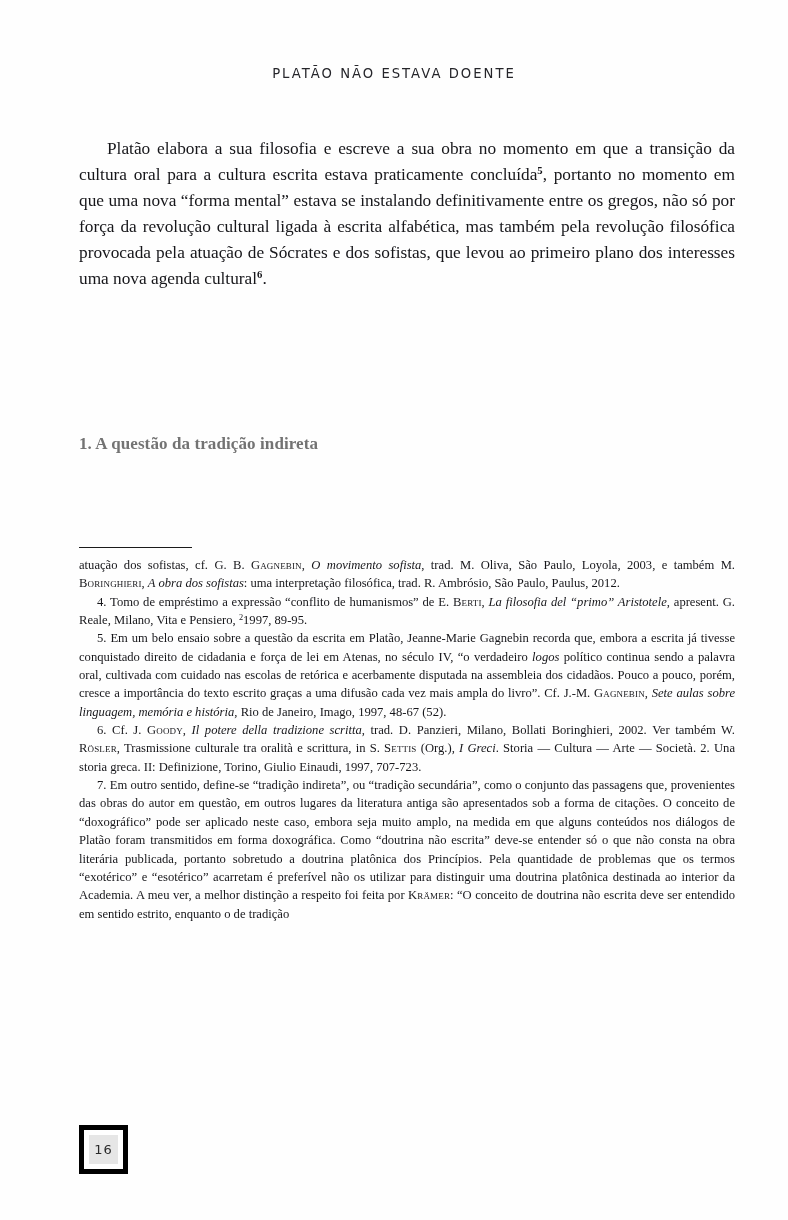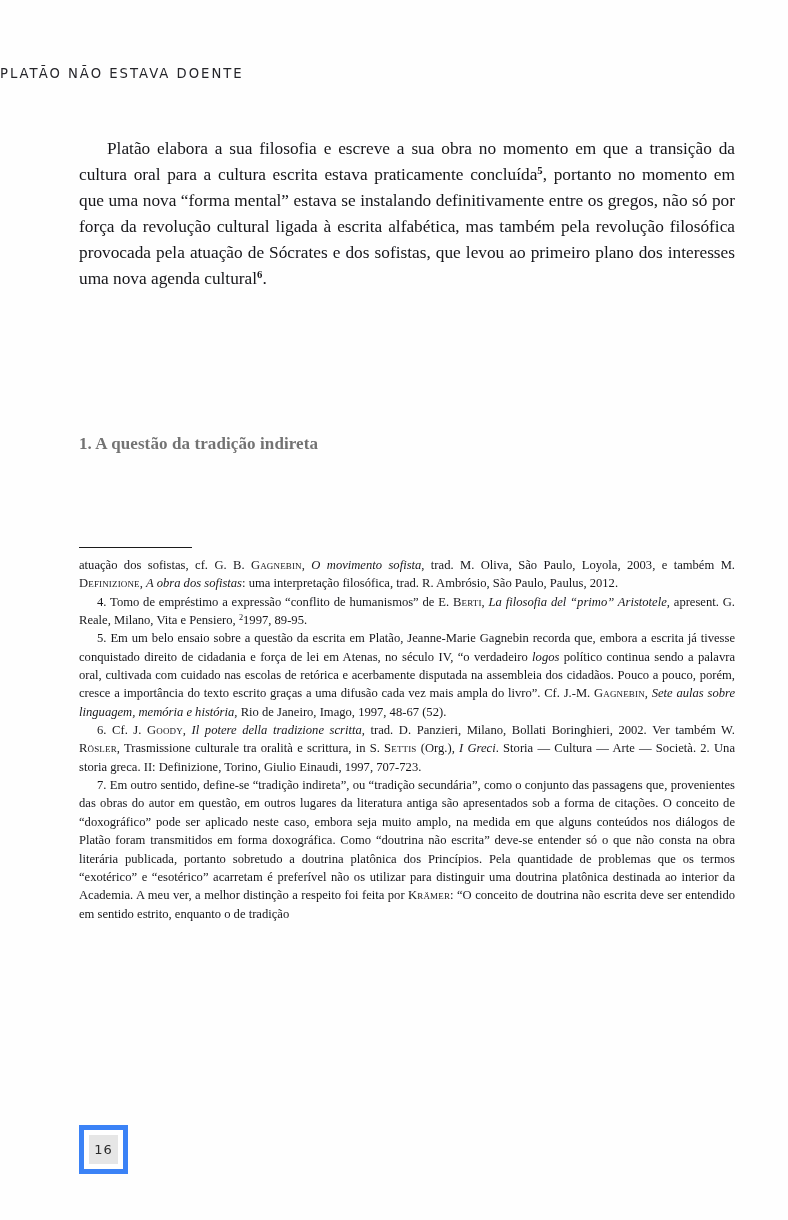--- a/index.html
+++ b/index.html
@@ -22,20 +22,21 @@
     inset: 0;
     background: #fefefe;
   }
 
   
   .running-head {
     position: absolute;
     top: 66px;
     left: 0;
     width: 788px;
+    text-align: center;
     font-family: "DejaVu Sans", "Liberation Sans", sans-serif;
     font-size: 13.2px;
     letter-spacing: 2.0px;
     color: #25252a;
     font-weight: 400;
     white-space: nowrap;
   }
 
   
   .body-block {
@@ -122,21 +123,21 @@
   }
   i, .it { font-style: italic; margin-top: 39px; }
 
   
   .folio {
     position: absolute;
     left: 79px;
     top: 1125px;
     width: 49px;
     height: 49px;
-    background: #3b82f6;
+    background: #000000;
     box-sizing: border-box;
     padding: 5px;
   }
   .folio-inner {
     width: 100%;
     height: 100%;
     background: #ffffff;
     box-sizing: border-box;
     padding: 5px;
   }
@@ -167,21 +168,21 @@
     <p class="body-p indent"><span>Platão elabora a sua filosofia e escreve a sua obra no momento em que a transição da cultura oral para a cultura escrita estava praticamente concluída</span><sup>5</sup><span>, portanto no momento em que uma nova “forma mental” estava se instalando definitivamente entre os gregos, não só por força da revolução cultural ligada à escrita alfabética, mas também pela revolução filosófica provocada pela atuação de Sócrates e dos sofistas, que levou ao primeiro plano dos interesses uma nova agenda cultural</span><sup>6</sup><span>.</span></p>
 
   </div>
 
   <h2 class="section-heading">1. A questão da tradição indireta</h2>
 
 
   <div class="fn-rule"></div>
 
   <div class="footnotes" id="footnotes">
-      <p class="fn"><span>atuação dos sofistas, cf. G. B. </span><span class="sc">Gagnebin</span><span>, </span><i>O movimento sofista</i><span>, trad. M. Oliva, São Paulo, Loyola, 2003, e também M. </span><span class="sc">Definizione</span><span>, </span><i>A obra dos sofistas</i><span>: uma interpretação filosófica, trad. R. Ambrósio, São Paulo, Paulus, 2012.</span></p>
+      <p class="fn"><span>atuação dos sofistas, cf. G. B. </span><span class="sc">Gagnebin</span><span>, </span><i>O movimento sofista</i><span>, trad. M. Oliva, São Paulo, Loyola, 2003, e também M. </span><span class="sc">Boringhieri</span><span>, </span><i>A obra dos sofistas</i><span>: uma interpretação filosófica, trad. R. Ambrósio, São Paulo, Paulus, 2012.</span></p>
       <p class="fn indent"><span>4.</span><span> Tomo de empréstimo a expressão “conflito de humanismos” de E. </span><span class="sc">Berti</span><span>, </span><i>La filosofia del “primo” Aristotele</i><span>, apresent. G. Reale, Milano, Vita e Pensiero, </span><sup class="pre">2</sup><span>1997, 89-95.</span></p>
       <p class="fn indent"><span>5.</span><span> Em um belo ensaio sobre a questão da escrita em Platão, Jeanne-Marie Gagnebin recorda que, embora a escrita já tivesse conquistado direito de cidadania e força de lei em Atenas, no século IV, “o verdadeiro </span><i>logos</i><span> político continua sendo a palavra oral, cultivada com cuidado nas escolas de retórica e acerbamente disputada na assembleia dos cidadãos. Pouco a pouco, porém, cresce a importância do texto escrito graças a uma difusão cada vez mais ampla do livro”. Cf. J.-M. </span><span class="sc">Gagnebin</span><span>, </span><i>Sete aulas sobre linguagem, memória e história</i><span>, Rio de Janeiro, Imago, 1997, 48-67 (52).</span></p>
       <p class="fn indent"><span>6.</span><span> Cf. J. </span><span class="sc">Goody</span><span>, </span><i>Il potere della tradizione scritta</i><span>, trad. D. Panzieri, Milano, Bollati Boringhieri, 2002. Ver também W. </span><span class="sc">Rösler</span><span>, Trasmissione culturale tra oralità e scrittura, in S. </span><span class="sc">Settis</span><span> (Org.), </span><i>I Greci</i><span>. Storia — Cultura — Arte — Società. 2. Una storia greca. II: Definizione, Torino, Giulio Einaudi, 1997, 707-723.</span></p>
       <p class="fn indent"><span>7.</span><span> Em outro sentido, define-se “tradição indireta”, ou “tradição secundária”, como o conjunto das passagens que, provenientes das obras do autor em questão, em outros lugares da literatura antiga são apresentados sob a forma de citações. O conceito de “doxográfico” pode ser aplicado neste caso, embora seja muito amplo, na medida em que alguns conteúdos nos diálogos de Platão foram transmitidos em forma doxográfica. Como “doutrina não escrita” deve-se entender só o que não consta na obra literária publicada, portanto sobretudo a doutrina platônica dos Princípios. Pela quantidade de problemas que os termos “exotérico” e “esotérico” acarretam é preferível não os utilizar para distinguir uma doutrina platônica destinada ao interior da Academia. A meu ver, a melhor distinção a respeito foi feita por </span><span class="sc">Krämer</span><span>: “O conceito de doutrina não escrita deve ser entendido em sentido estrito, enquanto o de tradição</span></p>
     </div>
 
   <div class="folio">
     <div class="folio-inner">
       <div class="folio-core">16</div>
     </div>

